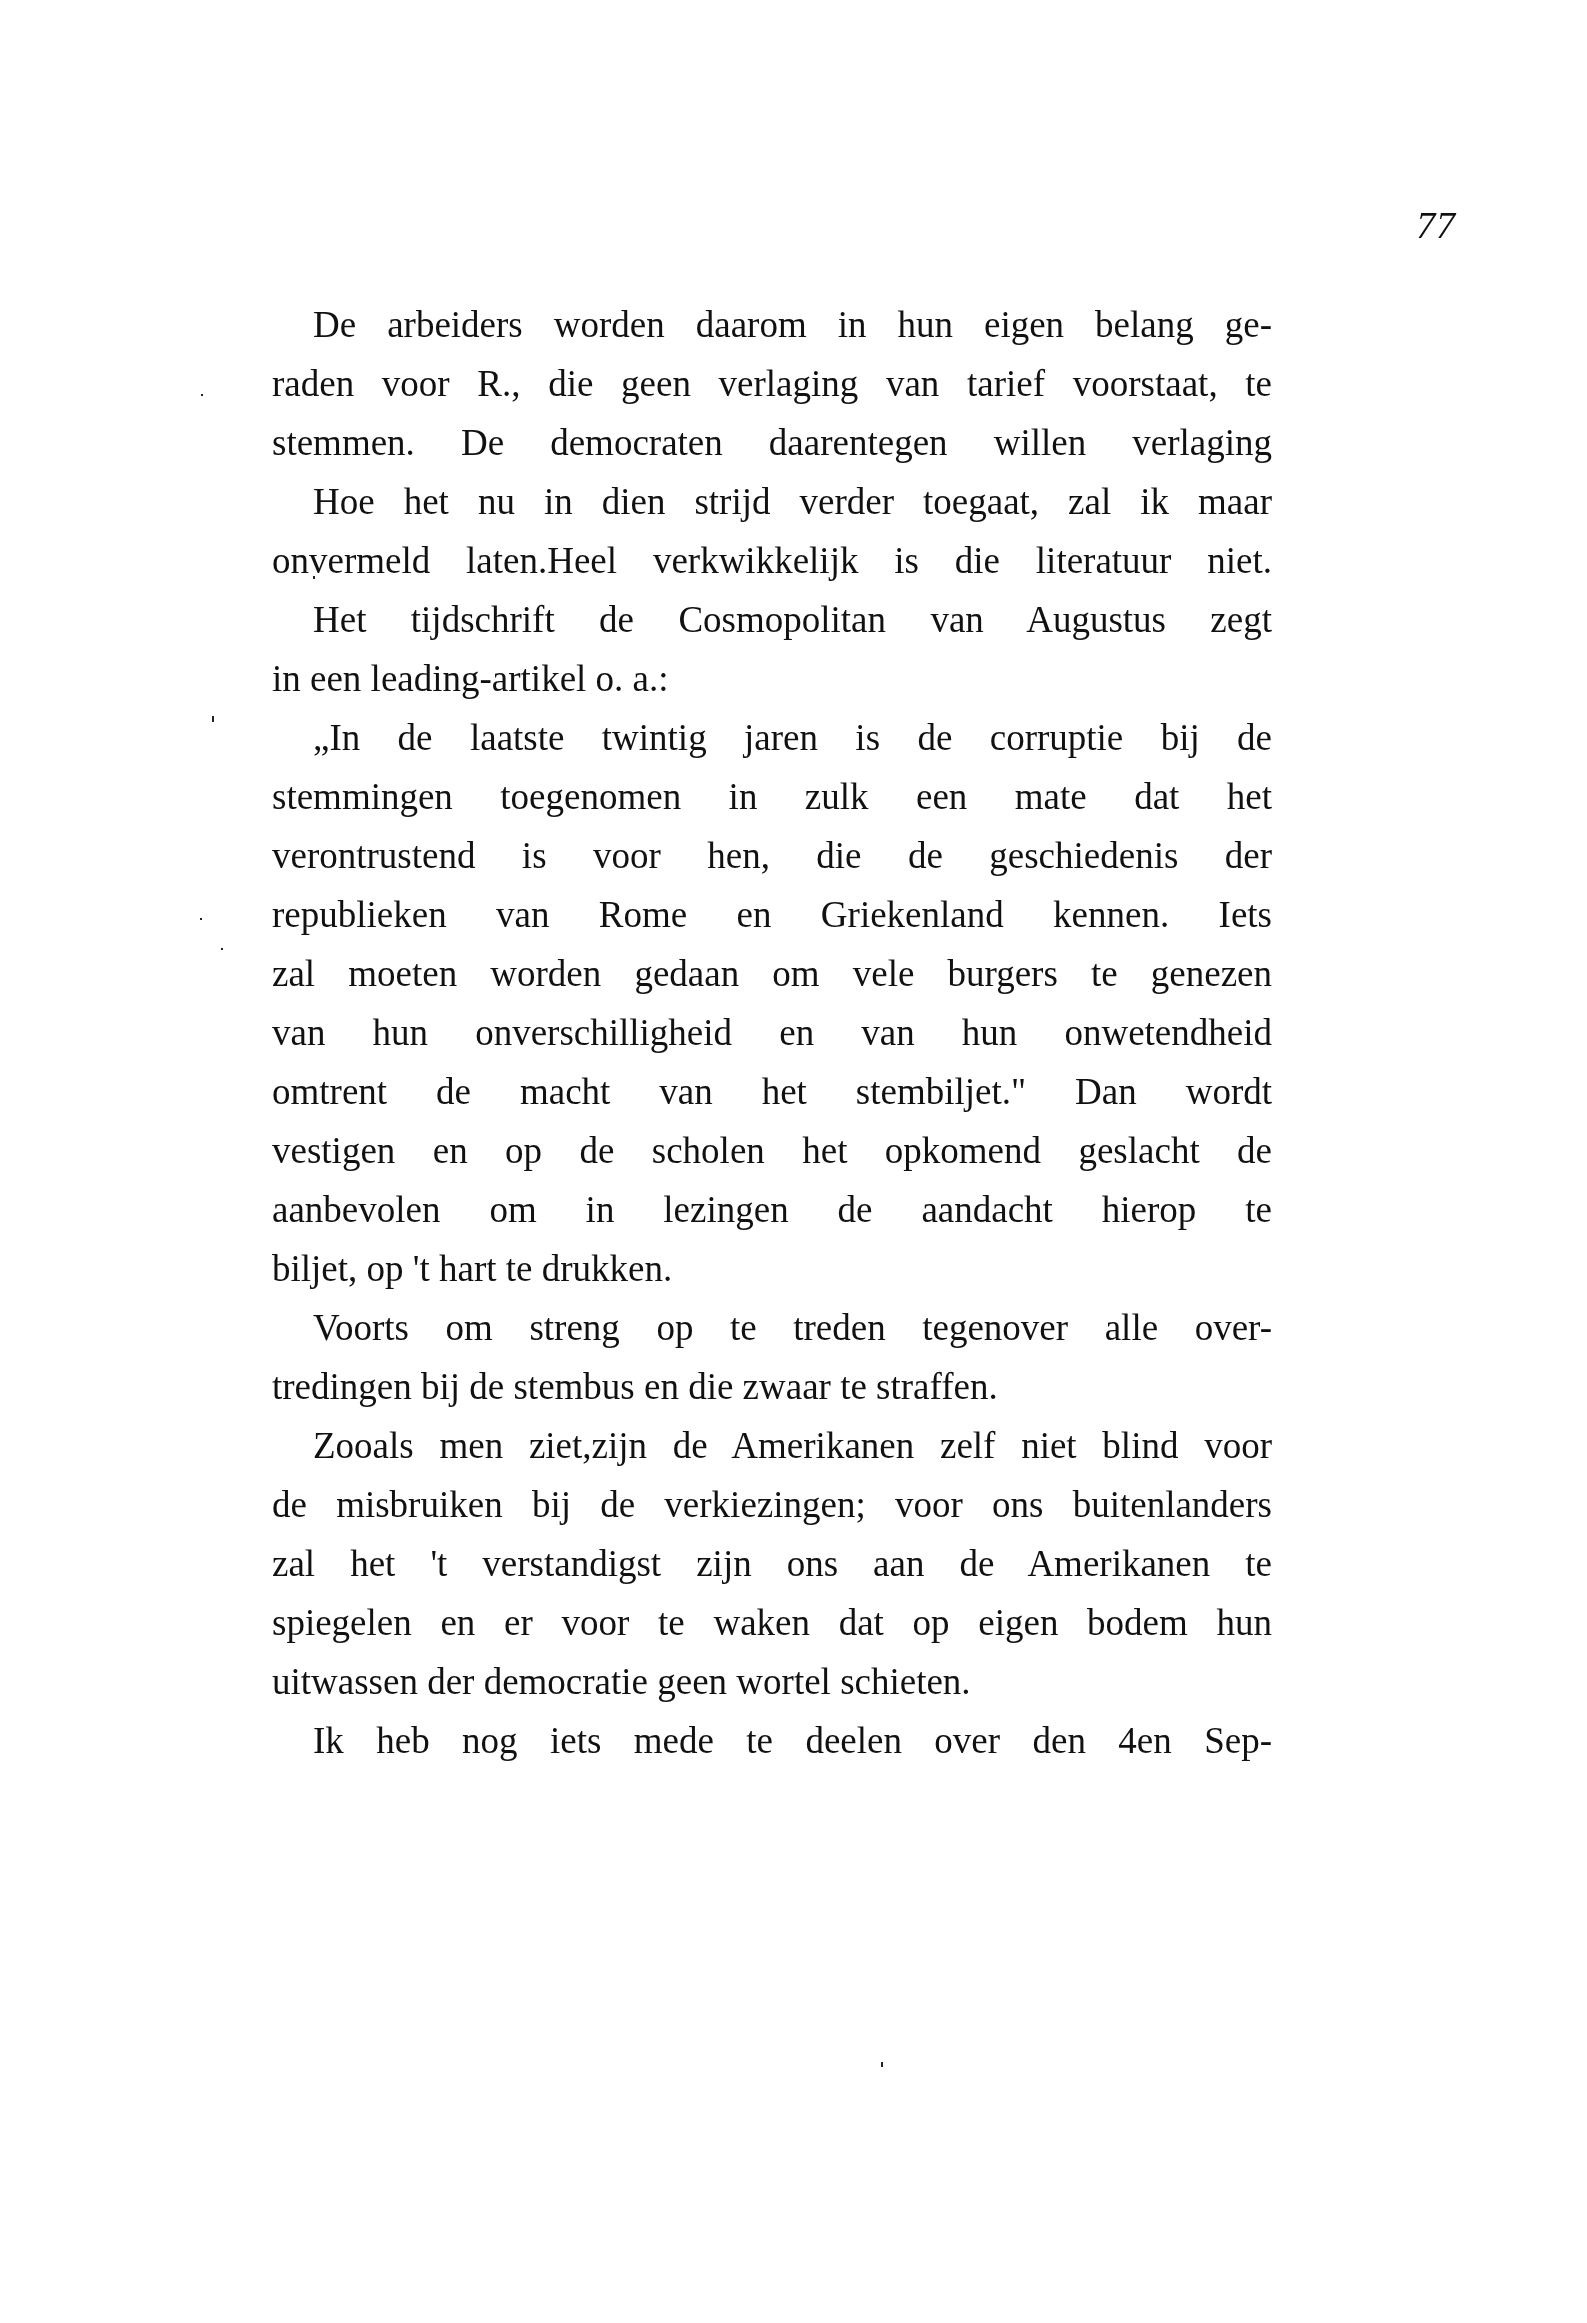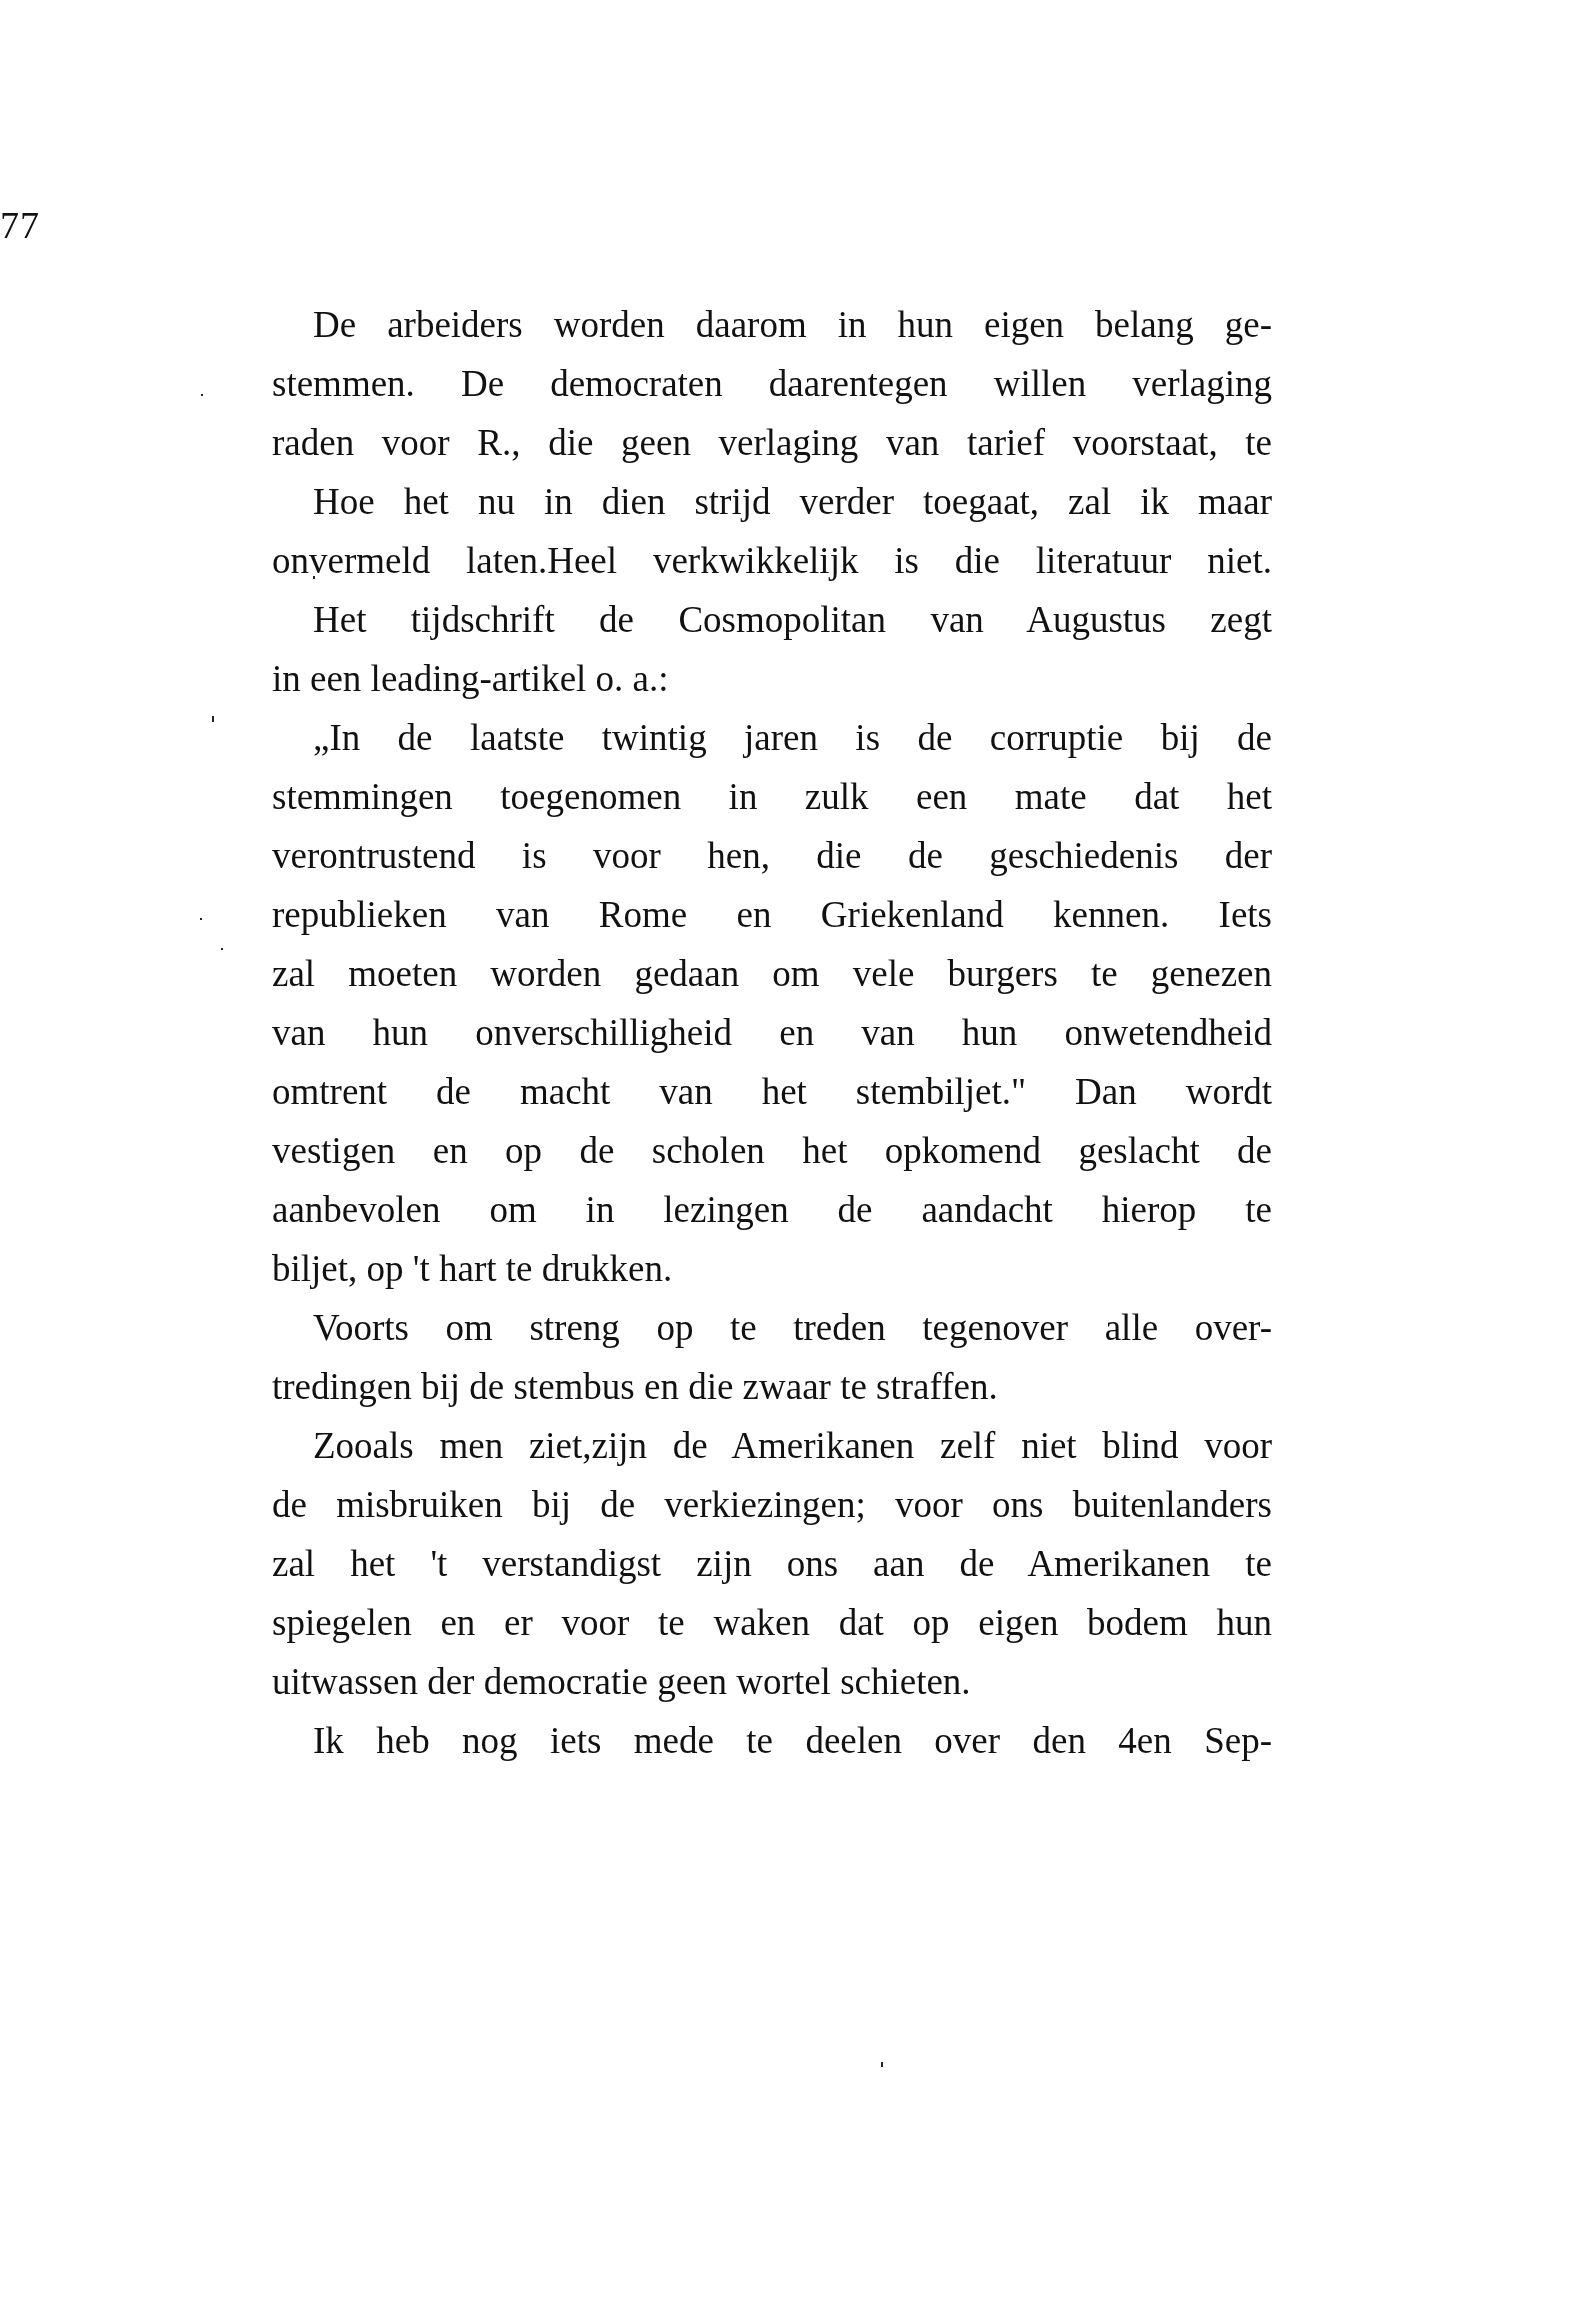--- a/index.html
+++ b/index.html
@@ -13,22 +13,23 @@
       position: relative;
       overflow: hidden;
       font-family: "Liberation Serif", "DejaVu Serif", serif;
       color: #111111;
     }
     .page-number {
       position: absolute;
       top: 205px;
       left: 0;
       width: 1456px;
-      text-align: left;
+      text-align: right;
       font-size: 38px;
+      font-style: italic;
       letter-spacing: 0.9px;
       line-height: 41px;
     }
     .body-text {
       position: absolute;
       top: 295px;
       left: 228px;
       width: 1000px;
       font-size: 37px;
       line-height: 59px;
@@ -49,22 +50,22 @@
       background: #222;
     }
   </style>
 </head>
 <body>
 
 <div class="page-number">77</div>
 
 <div class="body-text">
   <span class="line indent">De arbeiders worden daarom in hun eigen belang ge-</span>
+  <span class="line">raden voor R., die geen verlaging van tarief voorstaat, te</span>
   <span class="line">stemmen. De democraten daarentegen willen verlaging</span>
-  <span class="line">raden voor R., die geen verlaging van tarief voorstaat, te</span>
   <span class="line indent">Hoe het nu in dien strijd verder toegaat, zal ik maar</span>
   <span class="line">onvermeld laten.Heel verkwikkelijk is die literatuur niet.</span>
   <span class="line indent"><span>Het tijdschrift de </span><span class="italic">Cosmopolitan</span><span> van Augustus zegt</span></span>
   <span class="line last">in een leading-artikel o. a.:</span>
   <span class="line indent">„In de laatste twintig jaren is de corruptie bij de</span>
   <span class="line">stemmingen toegenomen in zulk een mate dat het</span>
   <span class="line">verontrustend is voor hen, die de geschiedenis der</span>
   <span class="line">republieken van Rome en Griekenland kennen. Iets</span>
   <span class="line">zal moeten worden gedaan om vele burgers te genezen</span>
   <span class="line">van hun onverschilligheid en van hun onwetendheid</span>

